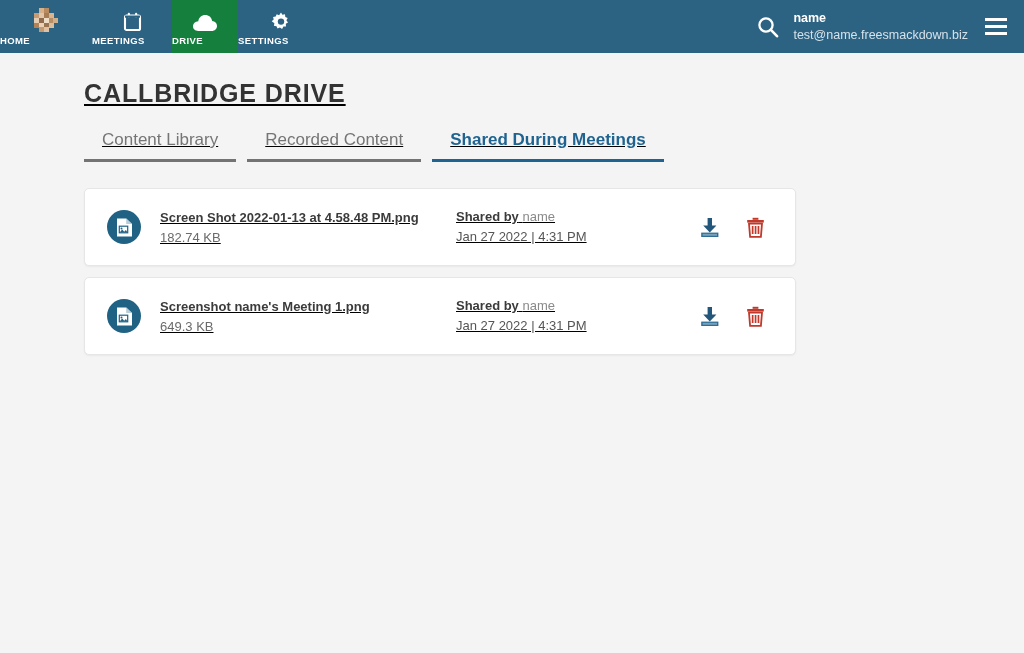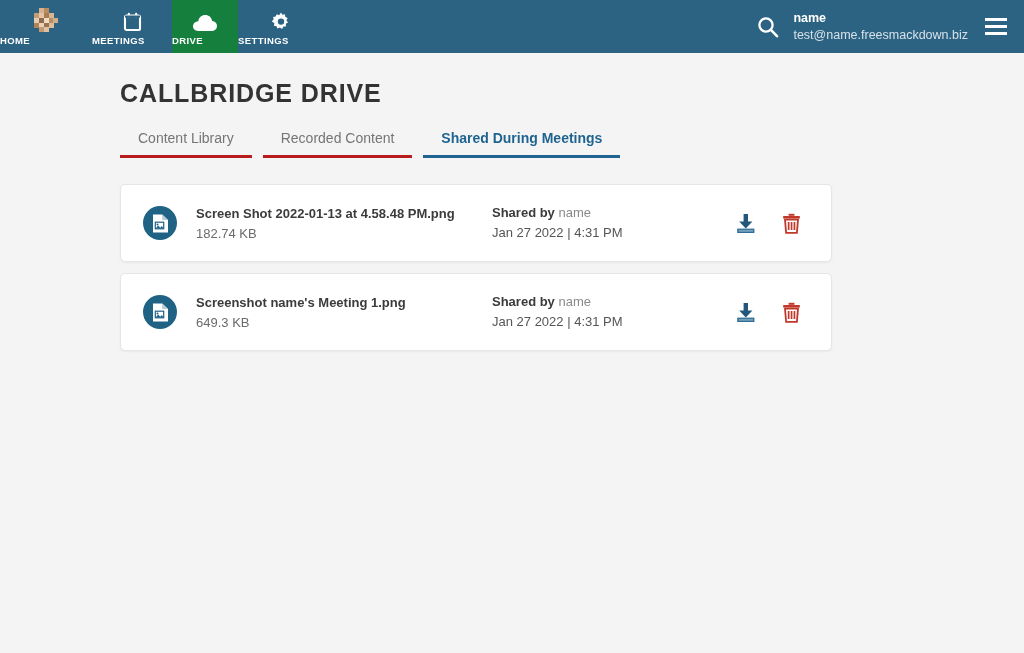--- a/index.html
+++ b/index.html
@@ -57,35 +57,35 @@
     padding-right: 14px;
   }
   .search-btn { cursor: pointer; display: flex; align-items: center; }
   .user-block { text-align: left; line-height: 1.35; }
   .user-name { color: #ffffff; font-size: 12.5px; font-weight: bold; }
   .user-email { color: #d6e2ea; font-size: 12.5px; }
   .hamburger { cursor: pointer; display: flex; flex-direction: column; gap: 4px; padding: 3px; }
   .hamburger span { display: block; width: 22px; height: 3px; background: #ffffff; }
 
   
-  .page { padding: 26px 0 0 120px; }
+  .page { padding: 26px 0 0 84px; text-decoration: underline; }
   .page-title {
     font-size: 25px;
     font-weight: bold;
     color: #333333;
     letter-spacing: 0.9px;
     margin-bottom: 22px;
   }
 
   .tabs { display: flex; gap: 0; }
   .tab {
-    font-size: 14px;
+    font-size: 17px;
     color: #757575;
     padding: 0 18px 9px 18px;
-    border-bottom: 3px solid #b91c1c;
+    border-bottom: 3px solid #737373;
     cursor: pointer;
     white-space: nowrap;
   }
   .tab + .tab { margin-left: 11px; }
   .tab.active {
     color: #1f6490;
     font-weight: bold;
     border-bottom-color: #1f6490;
   }
 

